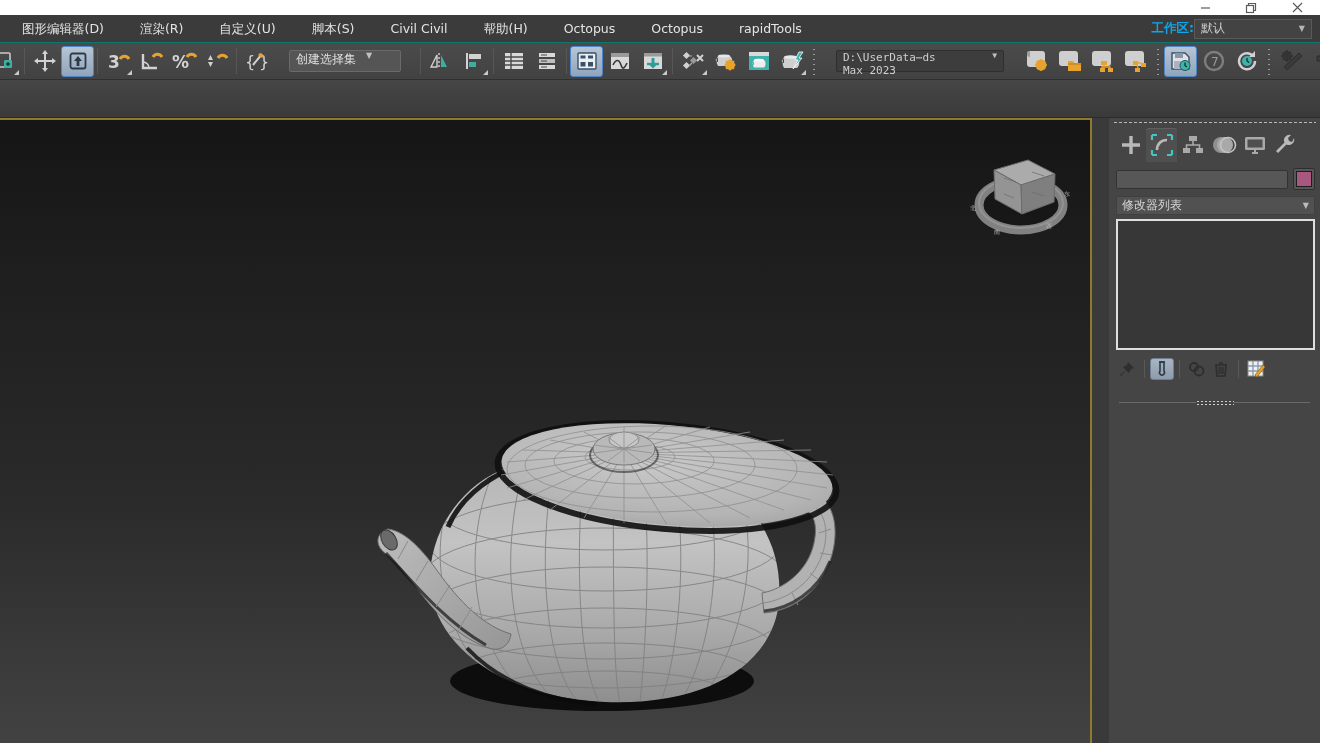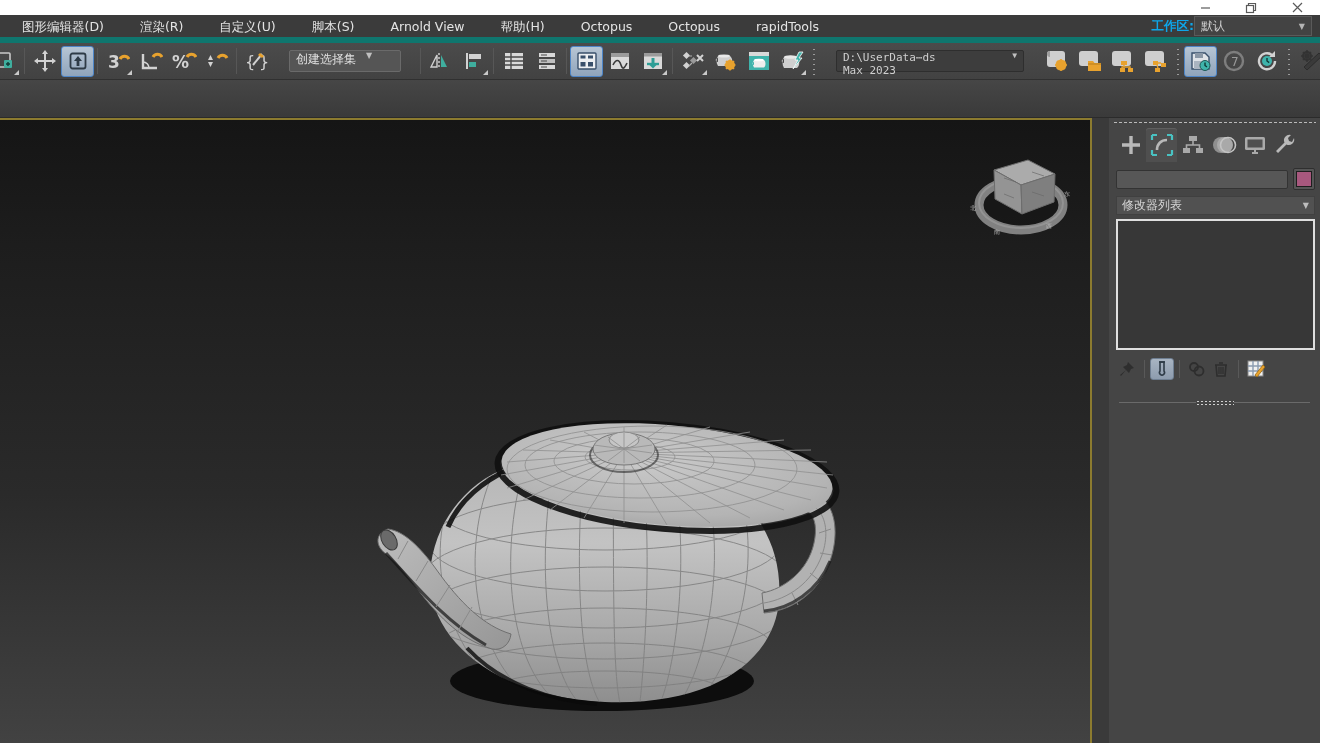--- a/index.html
+++ b/index.html
@@ -10,21 +10,21 @@
     -webkit-font-smoothing:antialiased;
   }
   .app { width:1320px; height:743px; display:flex; flex-direction:column; }
 
   
   .titlebar { height:15px; background:#ffffff; display:flex; justify-content:flex-end; align-items:center; }
   .winbtn { width:46px; height:15px; display:flex; align-items:center; justify-content:center; cursor:default; }
   .winbtn svg { display:block; }
 
   
-  .menubar { height:28px; background:#3b3b3b; border-bottom:6px solid #0f766e;
+  .menubar { height:28px; background:#3b3b3b; border-bottom:1px solid #0f766e;
              display:flex; align-items:center; padding-left:4px; }
   .mitem { padding:0 18px; line-height:27px; color:#e4e4e4; font-size:12.5px; white-space:nowrap; cursor:default; }
   .menubar .spacer { flex:1; }
   .ws-label { color:#0ea5e9; font-size:12.5px;font-weight:bold; }
   .ws-box { width:118px; height:20px; margin-right:8px; background:#434343; border:1px solid #5a5a5a;
             display:flex; align-items:center; padding:0 6px; color:#cfcfcf;gap:40px; }
   .ws-box .arrow { margin-left:auto; font-size:8px; color:#b5b5b5; }
 
   
   .toolbar { height:37px; background:linear-gradient(#4b4b4b,#424242); border-bottom:1px solid #303030;
@@ -36,21 +36,21 @@
   .flyout::after { content:""; position:absolute; right:2px; bottom:2px;
                    border-left:5px solid transparent; border-bottom:5px solid #c9c9c9; }
   .sep { width:1px; height:26px; background:#2f2f2f; border-right:1px solid #575757; margin:0 3px; flex:0 0 auto; }
   .dotsep { width:4px; height:28px; margin:0 4px; flex:0 0 auto;
             background-image:radial-gradient(#9a9a9a 30%, transparent 32%);
             background-size:4px 5px; background-repeat:repeat-y; }
   .tdrop { height:22px; background:#555555; border:1px solid #6a6a6a; border-radius:2px;
            display:flex; align-items:flex-start; padding:0 6px; color:#e0e0e0; margin:0 16px; flex:0 0 auto; }
   .tdrop .arrow { font-size:8px; color:#c0c0c0; margin-left:10px; }
   .seldrop { width:112px; }
-  .pathdrop { width:188px; background:#3d3d3d; border:1px solid #2e2e2e; color:#cfcfcf;
+  .pathdrop { width:168px; background:#3d3d3d; border:1px solid #2e2e2e; color:#cfcfcf;
               font-family:"DejaVu Sans Mono","Liberation Mono",monospace; font-size:11px;gap:40px; }
   .dimdot { border-radius:50%; background:#5a5a5a; flex:0 0 auto; margin:0 10px; }
 
   
   .subbar { height:38px; background:linear-gradient(#464646,#3a3a3a); border-bottom:1px solid #2b2b2b; }
 
   
   .main { flex:1; display:flex; min-height:0;gap:17px; }
   .viewport { flex:1; position:relative; border-top:2px solid #8c7b2f; border-right:2px solid #8c7b2f;
               background:linear-gradient(#151515,#1d1d1d 20%,#2a2a2a 60%,#424242); }
@@ -108,21 +108,21 @@
           <path d="M1 1l9 9M10 1l-9 9" stroke="#5a5a5a" stroke-width="1.2"></path>
         </svg>
     </div>
   </div>
 
   <div class="menubar">
     <span class="mitem">图形编辑器(D)</span>
     <span class="mitem">渲染(R)</span>
     <span class="mitem">自定义(U)</span>
     <span class="mitem">脚本(S)</span>
-    <span class="mitem">Arnold View</span>
+    <span class="mitem">Civil Civil</span>
     <span class="mitem">帮助(H)</span>
     <span class="mitem">Octopus</span>
     <span class="mitem">Octopus</span>
     <span class="mitem">rapidTools</span>
     <span class="spacer"></span>
     <span class="ws-label">工作区:</span>
     <div class="ws-box">
       <span>默认</span>
       <span class="arrow">▼</span>
     </div>

